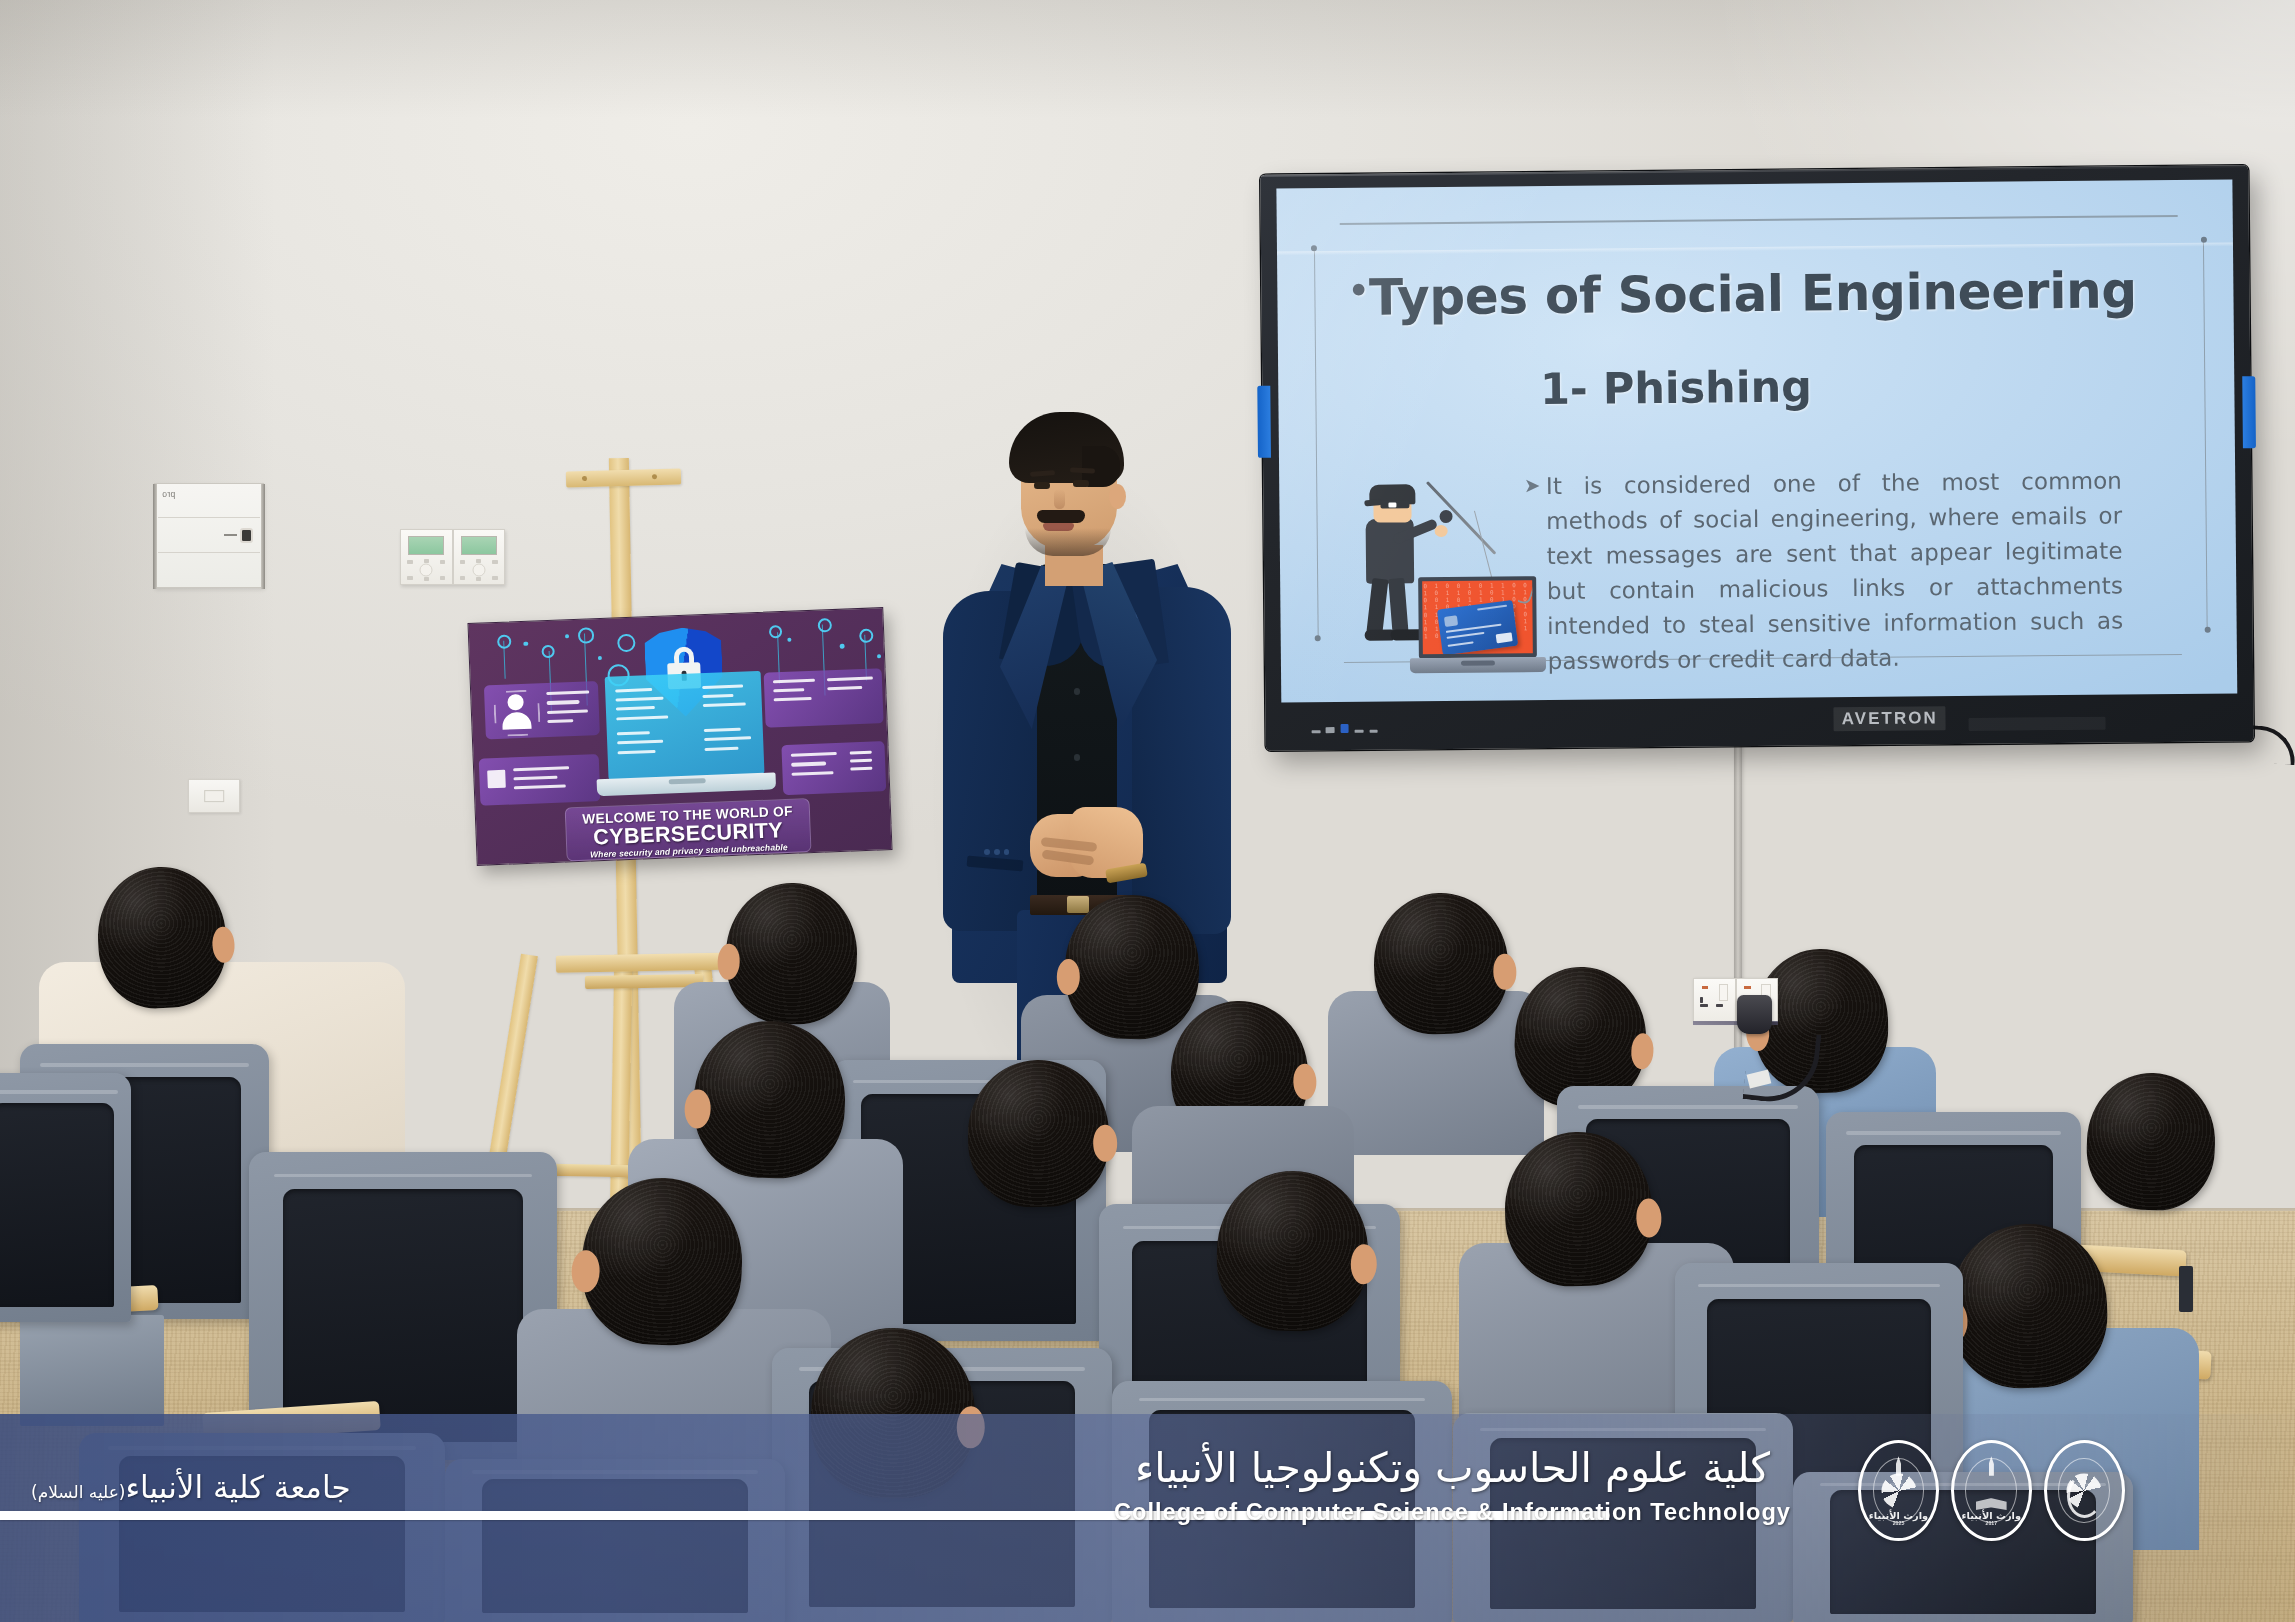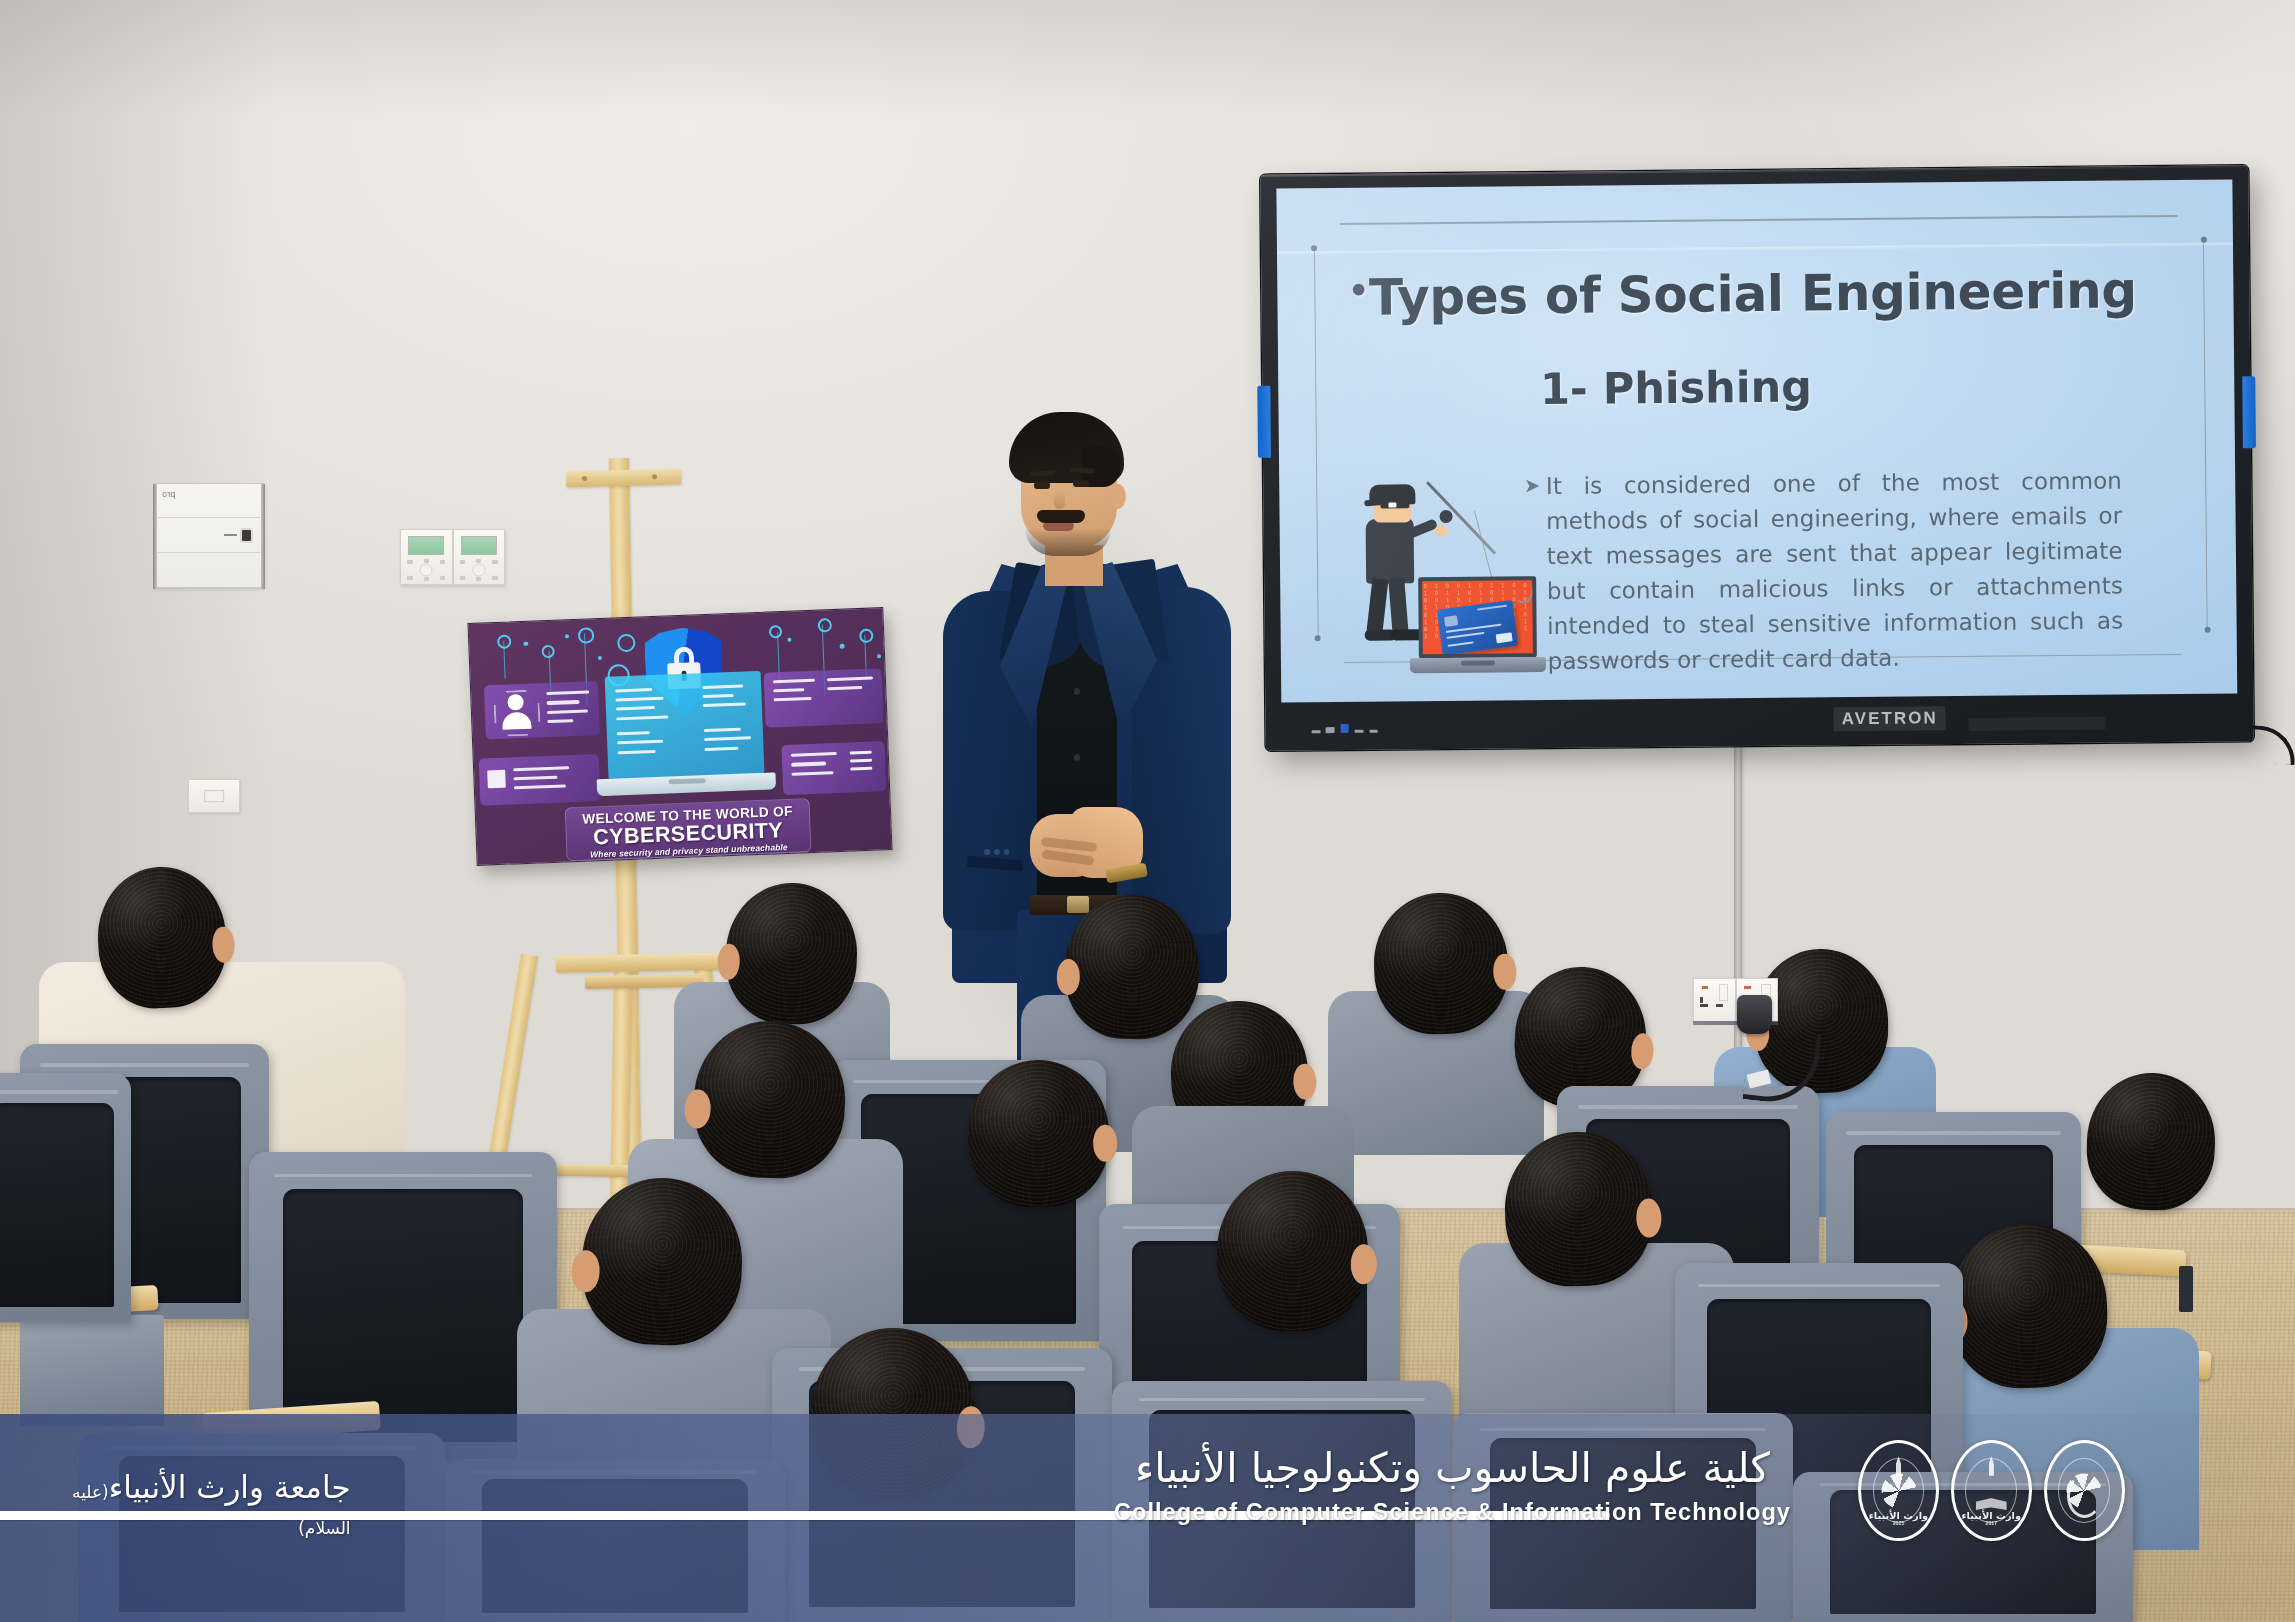--- a/index.html
+++ b/index.html
@@ -1140,21 +1140,21 @@
     <span class="shadowline"></span>
   </div>
   <div class="plug"></div>
   <div class="plug-cable"></div>
   <div class="plug-tag"></div>
 
   <div class="footer">
     <div class="footer-rule"></div>
 
     <div class="f-ar-left">
-      <span>جامعة وارث الأنبياء</span><span class="small">(عليه السلام)</span>
+      <span>جامعة كلية الأنبياء</span><span class="small">(عليه السلام)</span>
     </div>
 
     <div class="f-center">
       <div class="f-ar-main">كلية علوم الحاسوب وتكنولوجيا الأنبياء</div>
       <div class="f-en-main">College of Computer Science &amp; Information Technology</div>
     </div>
   </div>
 
   <div class="logos">
     <div class="logo">

